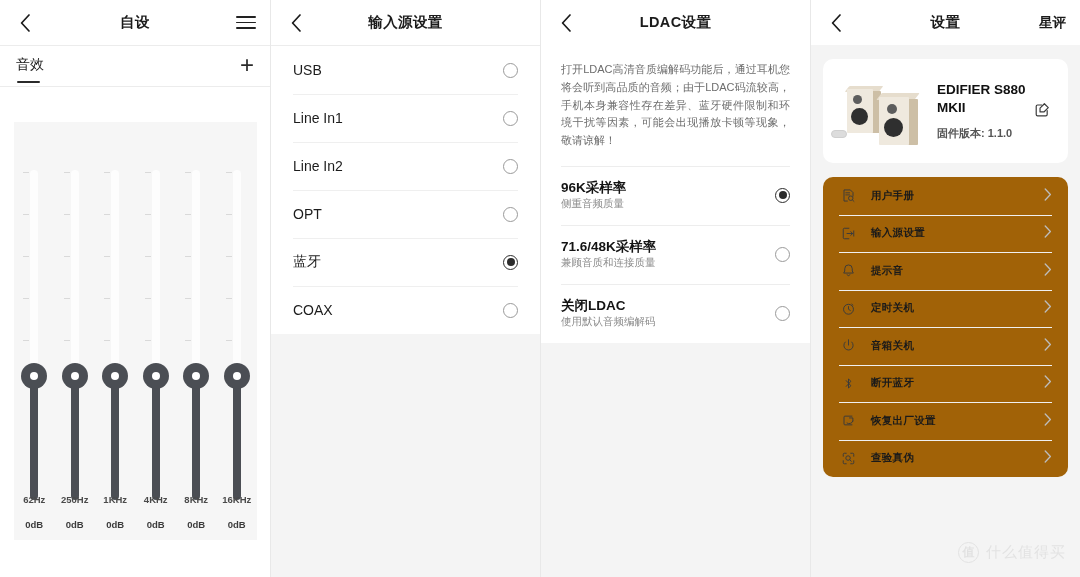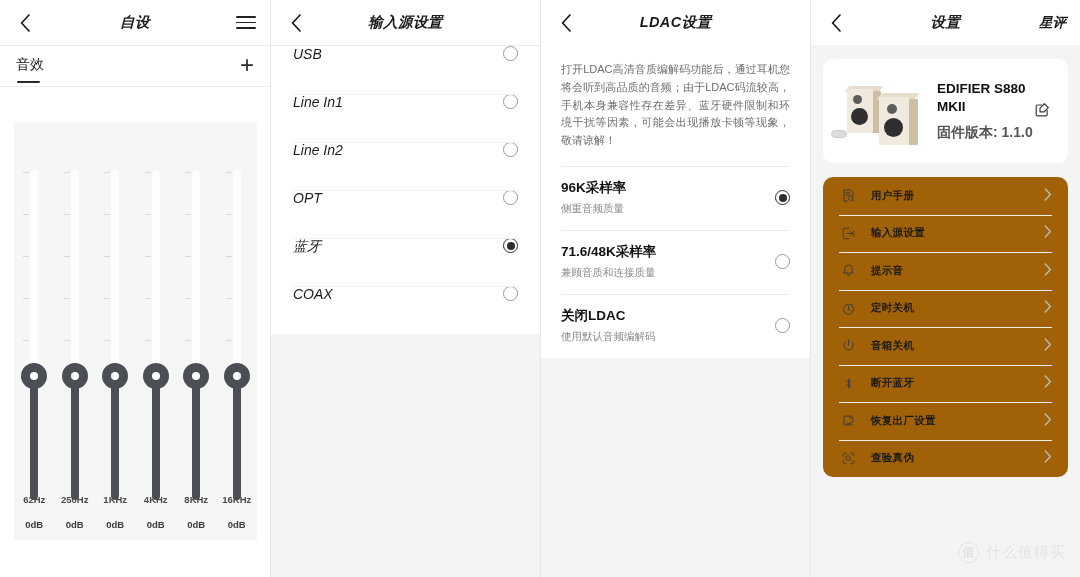--- a/index.html
+++ b/index.html
@@ -16,21 +16,20 @@
   .p1 { width: 270px; background: #ffffff; }
   .p2 { width: 270px; border-left: 1px solid #e8e8e8; }
   .p3 { width: 270px; border-left: 1px solid #e8e8e8; }
   .p4 { width: 270px; border-left: 1px solid #e8e8e8; }
 
   
   .navbar {
     height: 45px; background: #ffffff;
     display: flex; align-items: center; position: relative;
     padding: 0 14px;
-    font-style: italic;
   }
   .nav-title {
     position: absolute; left: 0; right: 0; text-align: center;
     font-size: 14.5px; font-weight: 700; color: #1b1b1b; letter-spacing: .4px;
     pointer-events: none;
   }
   .nav-back {
     width: 22px; height: 22px; position: relative; z-index: 2;
     display: flex; align-items: center; justify-content: center; cursor: pointer;
   }
@@ -92,22 +91,22 @@
     display: flex; justify-content: space-around;
   }
   .eq-lab { width: 38px; text-align: center; }
   .eq-lab .hz { font-size: 9.5px; color: #4a4a4a; font-weight: 700; display: block; }
   .eq-lab .db { font-size: 9.5px; color: #3b3b3b; font-weight: 700; display: block; margin-top: 14px; }
 
   
   .card { background: #ffffff; }
   .p2-list { border-top: 1px solid #ececec; }
   .row {
-    display: flex; padding: 0 22px; height: 48px;
-    position: relative; cursor: pointer; font-style: italic;
+    display: flex; align-items: center; padding: 0 22px; height: 48px;
+    position: relative; cursor: pointer;
   }
   .row + .row::before {
     content: ""; position: absolute; left: 22px; right: 22px; top: 0;
     height: 1px; background: #efefef;
   }
   .row-label { font-size: 14px; color: #1c1c1c; font-weight: 500; }
   .radio {
     margin-left: auto; width: 15px; height: 15px; border-radius: 50%;
     border: 1.3px solid #9a9a9a; display: flex; align-items: center; justify-content: center;
   }
@@ -121,21 +120,21 @@
     padding: 14px 20px 16px 20px; text-align: justify;
   }
   .ldac-row {
     display: flex; align-items: center; padding: 13px 20px 14px 20px;
     position: relative; min-height: 56px; cursor: pointer;
   }
   .ldac-row::before {
     content: ""; position: absolute; left: 20px; right: 20px; top: 0;
     height: 1px; background: #ededed;
   }
-  .ldac-txt { display: flex; flex-direction: column; gap: 5px; }
+  .ldac-txt { display: flex; flex-direction: column; }
   .ldac-title { font-size: 13.5px; font-weight: 700; color: #141414; }
   .ldac-sub { font-size: 10.5px; color: #8c8c8c; }
 
   
   .dev-card {
     margin: 14px 12px 0 12px; background: #ffffff; border-radius: 10px;
     height: 104px; display: flex; align-items: center; padding: 0 14px 0 8px;
   }
   .dev-img { width: 96px; height: 72px; position: relative; flex: none; }
   .spk { position: absolute; border-radius: 1px; }
@@ -147,21 +146,21 @@
   .spk-side-r { left: 77px; top: 24px; width: 10px; height: 46px; background: #cdbfa6; }
   .drv { position: absolute; border-radius: 50%; background: #2f2f2f; }
   .drv.tw-l { left: 22px; top: 20px; width: 9px; height: 9px; background: #5d5d5d; }
   .drv.wf-l { left: 20px; top: 33px; width: 17px; height: 17px; }
   .drv.tw-r { left: 56px; top: 29px; width: 10px; height: 10px; background: #5d5d5d; }
   .drv.wf-r { left: 53px; top: 43px; width: 19px; height: 19px; }
   .remote { position: absolute; left: 0px; top: 55px; width: 16px; height: 8px;
             border-radius: 5px; background: #dcdcdc; border: 1px solid #cfcfcf; }
   .dev-meta { margin-left: 10px; flex: 1; }
   .dev-name { font-size: 13.5px; font-weight: 700; color: #111; line-height: 1.3; }
-  .dev-fw { font-size: 14px; color: #555; margin-top: 9px; font-weight: 600; }
+  .dev-fw { font-size: 11px; color: #555; margin-top: 9px; font-weight: 600; }
   .dev-edit { width: 20px; height: 20px; flex: none; cursor: pointer; }
 
   .menu-card { margin: 14px 12px 0 12px; background: #a16207; border-radius: 10px; padding: 0 4px; }
   .menu-row {
     display: flex; align-items: center; height: 37.5px; padding: 0 12px;
     position: relative; cursor: pointer;
   }
   .menu-row + .menu-row::before {
     content: ""; position: absolute; left: 12px; right: 12px; top: 0;
     height: 1px; background: #f0f0f0;

